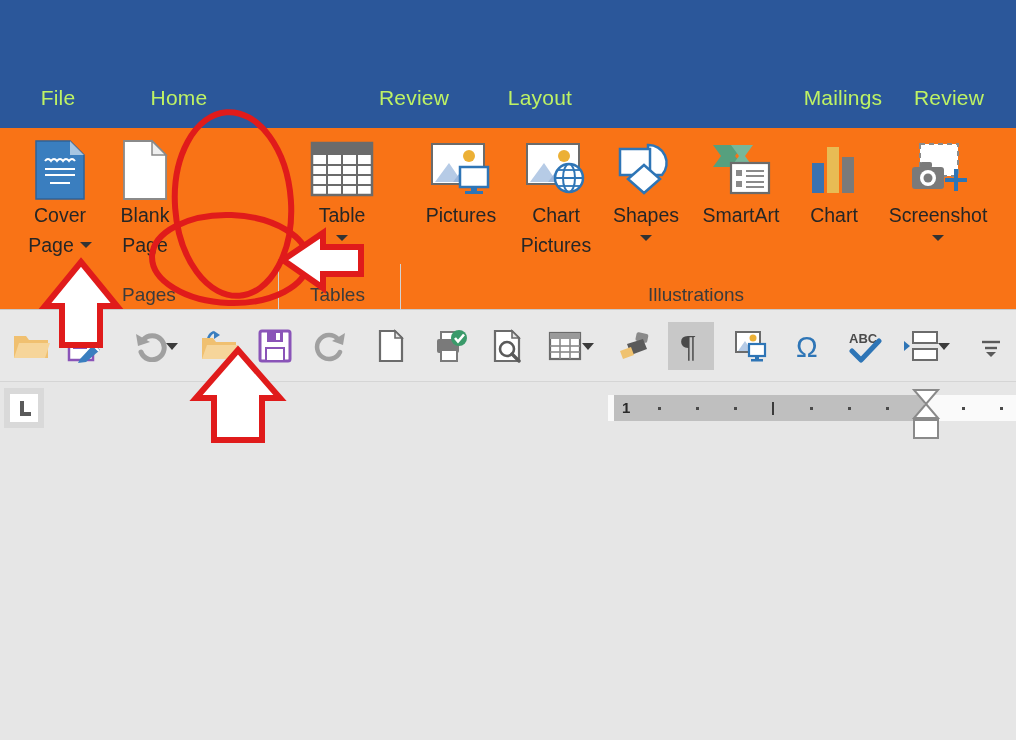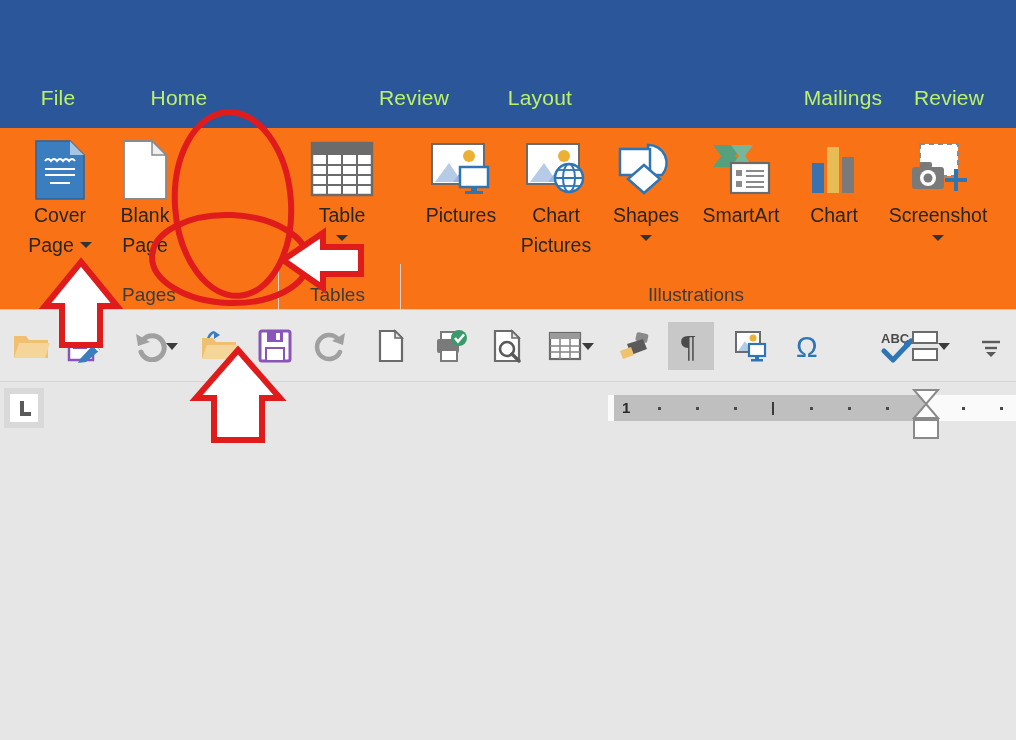--- a/index.html
+++ b/index.html
@@ -463,21 +463,21 @@
         <rect x="17" y="29" width="12" height="2.5" fill="#2e75b6"></rect>
       </svg>
     </div>
 
     <div class="q-btn" style="left:786px;">
       <svg width="30" height="32" viewBox="0 0 30 32">
         <text x="2" y="27" font-family="Liberation Sans, sans-serif" font-size="29" fill="#2e75b6">Ω</text>
       </svg>
     </div>
 
-    <div class="q-btn" style="left:874px;text-decoration:underline;">
+    <div class="q-btn" style="left:842px;text-decoration:underline;">
       <svg width="36" height="34" viewBox="0 0 36 34">
         <text x="2" y="14" font-family="Liberation Sans, sans-serif" font-size="13" font-weight="bold" fill="#4a4a4a">ABC</text>
         <path d="M5 22 L14 31 L32 12" stroke="#2e75b6" stroke-width="5" fill="none" stroke-linecap="round" stroke-linejoin="round"></path>
       </svg>
     </div>
 
     <div class="q-btn" style="left:898px;">
       <svg width="36" height="32" viewBox="0 0 36 32">
         <rect x="10" y="2" width="24" height="11" fill="#ffffff" stroke="#6b6b6b" stroke-width="2"></rect>
         <rect x="10" y="19" width="24" height="11" fill="#ffffff" stroke="#6b6b6b" stroke-width="2"></rect>

